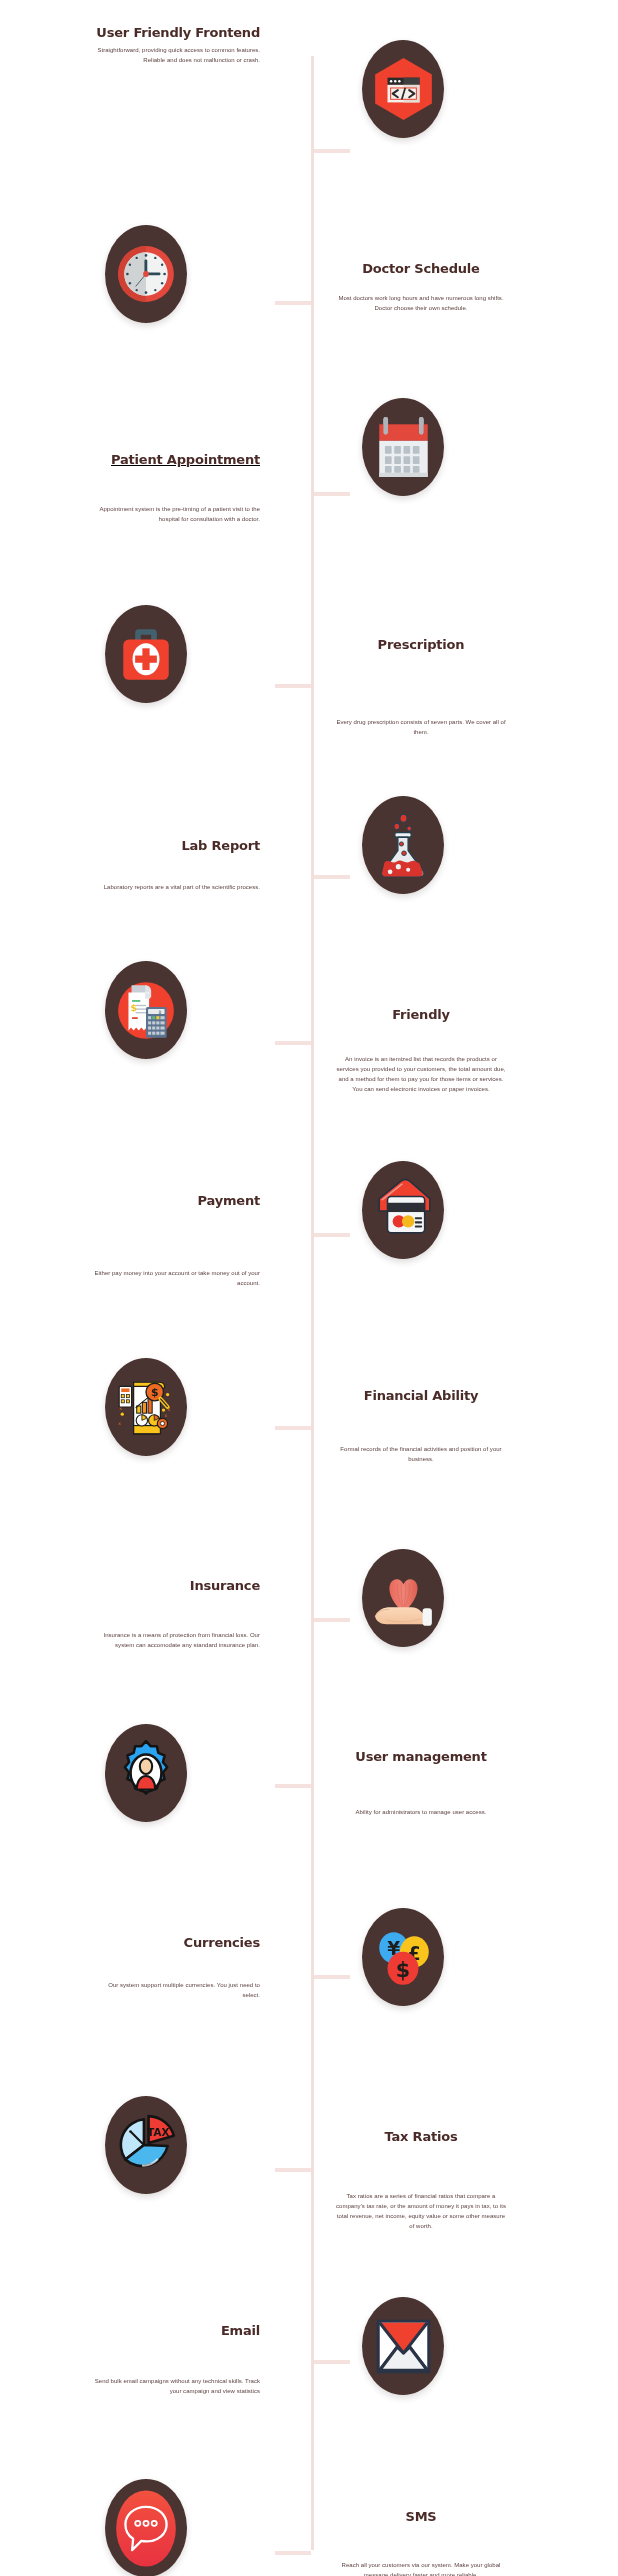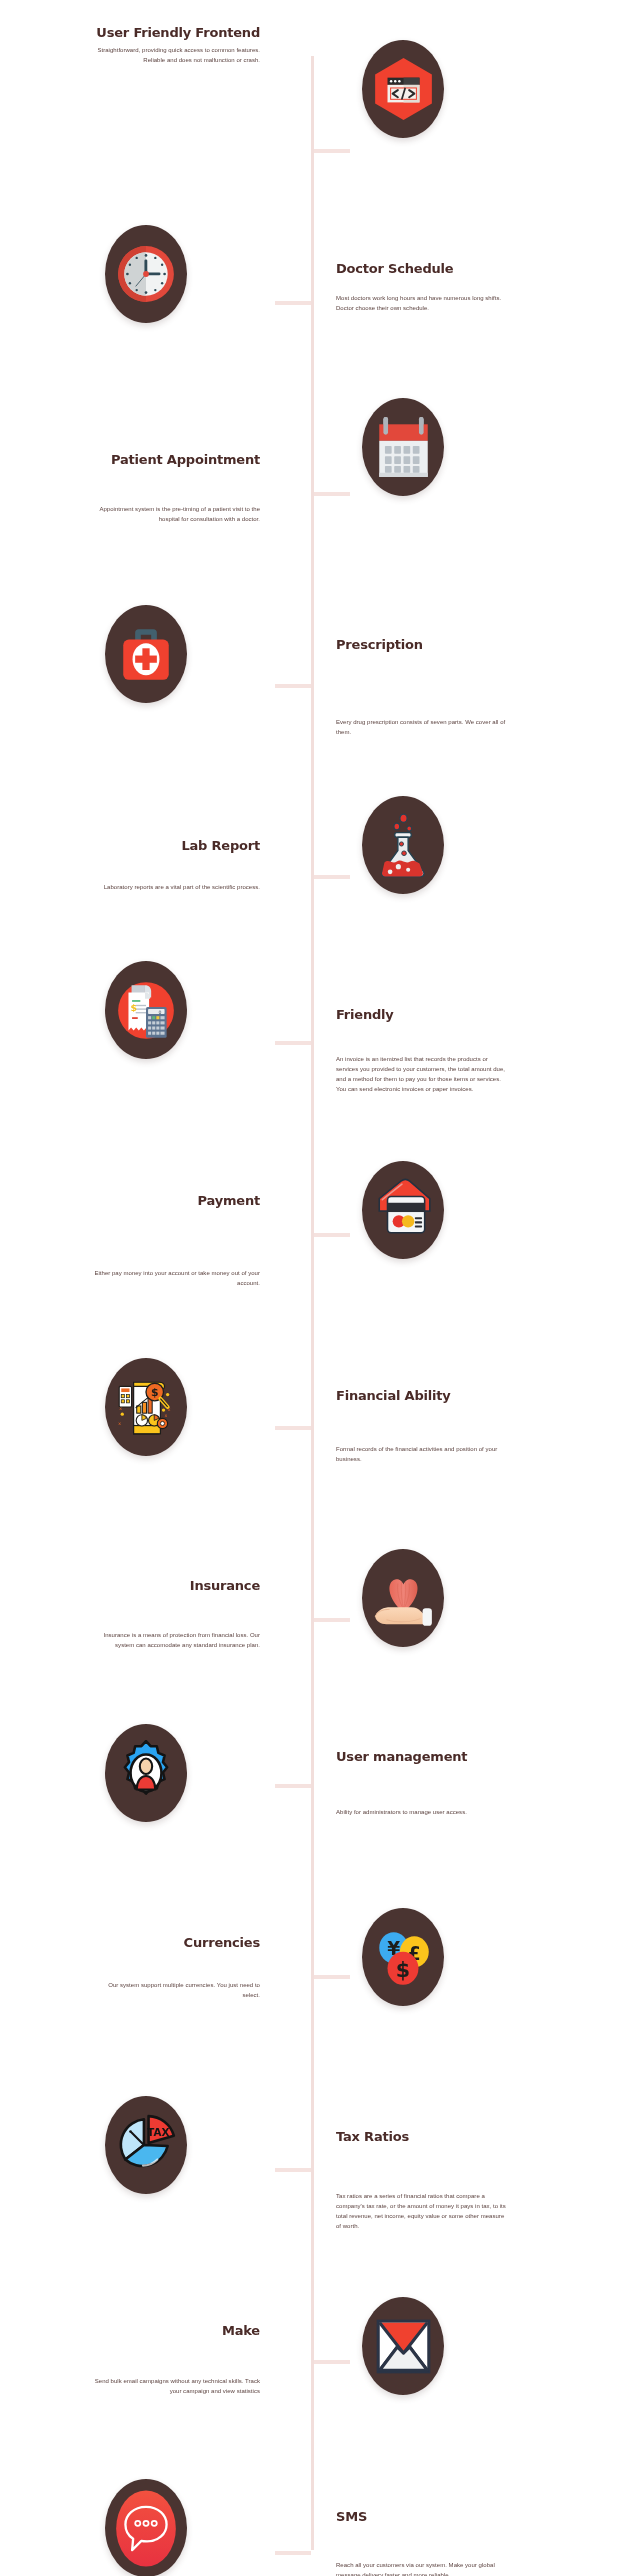--- a/index.html
+++ b/index.html
@@ -46,21 +46,21 @@
   }
   .txt p{
     margin:0;
     font-family:"Liberation Sans", sans-serif;
     font-size:6px;
     line-height:1.65;
     color:#5d4441;
     letter-spacing:0.03px;
   }
   .align-right{text-align:right;}
-  .align-left{text-align:left;}
+  .align-left{text-align:center;}
 
   
   .side-left-text .txt{left:90px;}
   .side-left-text .bubble{left:362px;}
   .side-right-text .txt{left:336px;}
   .side-right-text .bubble{left:105px;}
 </style>
 </head>
 <body>
 
@@ -148,21 +148,21 @@
             <rect x="73" y="82" width="13" height="15" rx="1.5"></rect>
         <rect x="19" y="101" width="13" height="13" rx="1.5"></rect>
             <rect x="37" y="101" width="13" height="13" rx="1.5"></rect>
         <rect x="55" y="101" width="13" height="13" rx="1.5"></rect>
             <rect x="73" y="101" width="13" height="13" rx="1.5"></rect>
       </g>
       <rect x="16" y="6" width="9" height="34" rx="4.5" fill="#aeb4ba"></rect>
       <rect x="85" y="6" width="9" height="34" rx="4.5" fill="#aeb4ba"></rect>
     </svg>
       </div>
-      <div class="txt align-right" style="top: 453px;">
+      <div class="txt align-right" style="top: 453px; text-decoration: underline;">
         <h3>Patient Appointment</h3>
       </div>
       <div class="txt align-right" style="top: 505px;">
         <p>Appointment system is the pre-timing of a patient visit to the hospital for consultation with a doctor.</p>
       </div>
     </div>
     <div class="item side-right-text">
       <div class="connector conn-left" style="top: 684px;"></div>
       <div class="bubble" style="top: 605px;">
         <svg width="58" height="61" viewBox="0 0 112 118">
@@ -425,21 +425,21 @@
       <rect x="10" y="12" width="98" height="98" fill="#ffffff" stroke="#2b3446" stroke-width="6"></rect>
       <path d="M13 15 L59 74 L105 15 z" fill="#f0412f"></path>
       <path d="M13 15 L59 74 L105 15" fill="none" stroke="#2b3446" stroke-width="6" stroke-linejoin="round"></path>
       <path d="M13 107 L47 62" fill="none" stroke="#2b3446" stroke-width="6" stroke-linecap="round"></path>
       <path d="M105 107 L71 62" fill="none" stroke="#2b3446" stroke-width="6" stroke-linecap="round"></path>
       <path d="M13 107 h92 l-34 -45 l-12 12 l-12 -12 z" fill="#f0f1f2"></path>
       <path d="M13 107 L47 62 l12 12 l12 -12 l34 45 z" fill="none" stroke="#2b3446" stroke-width="6" stroke-linejoin="round"></path>
     </svg>
       </div>
       <div class="txt align-right" style="top: 2324px;">
-        <h3>Make</h3>
+        <h3>Email</h3>
       </div>
       <div class="txt align-right" style="top: 2377px;">
         <p>Send bulk email campaigns without any technical skills. Track your campaign and view statistics</p>
       </div>
     </div>
     <div class="item side-right-text">
       <div class="connector conn-left" style="top: 2551px;"></div>
       <div class="bubble" style="top: 2479px;">
         <svg width="72" height="89" viewBox="0 0 140 172">
       <defs>

